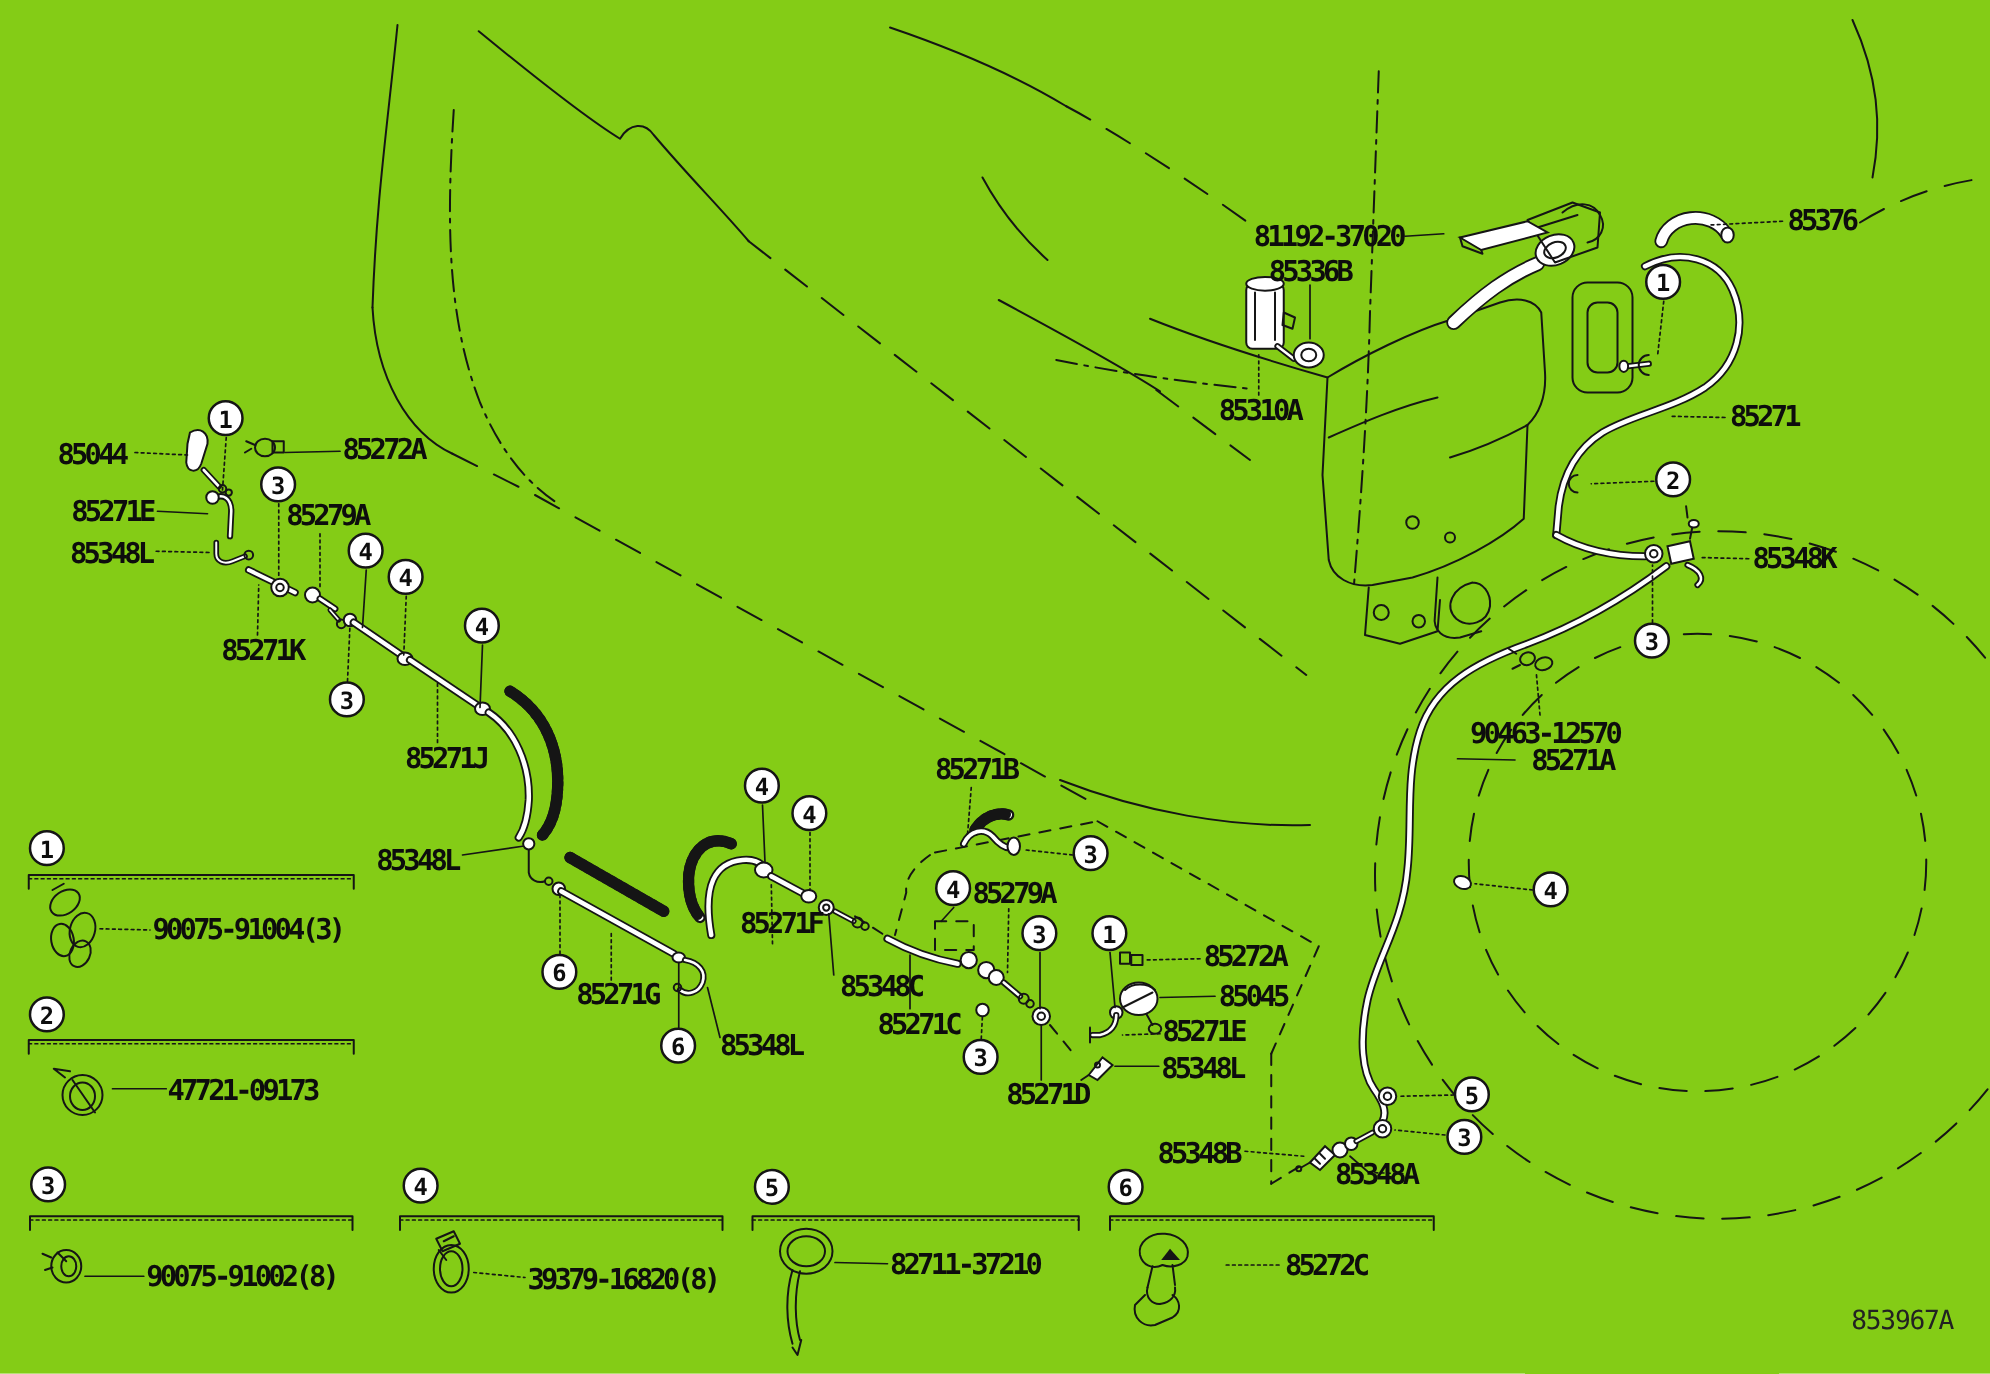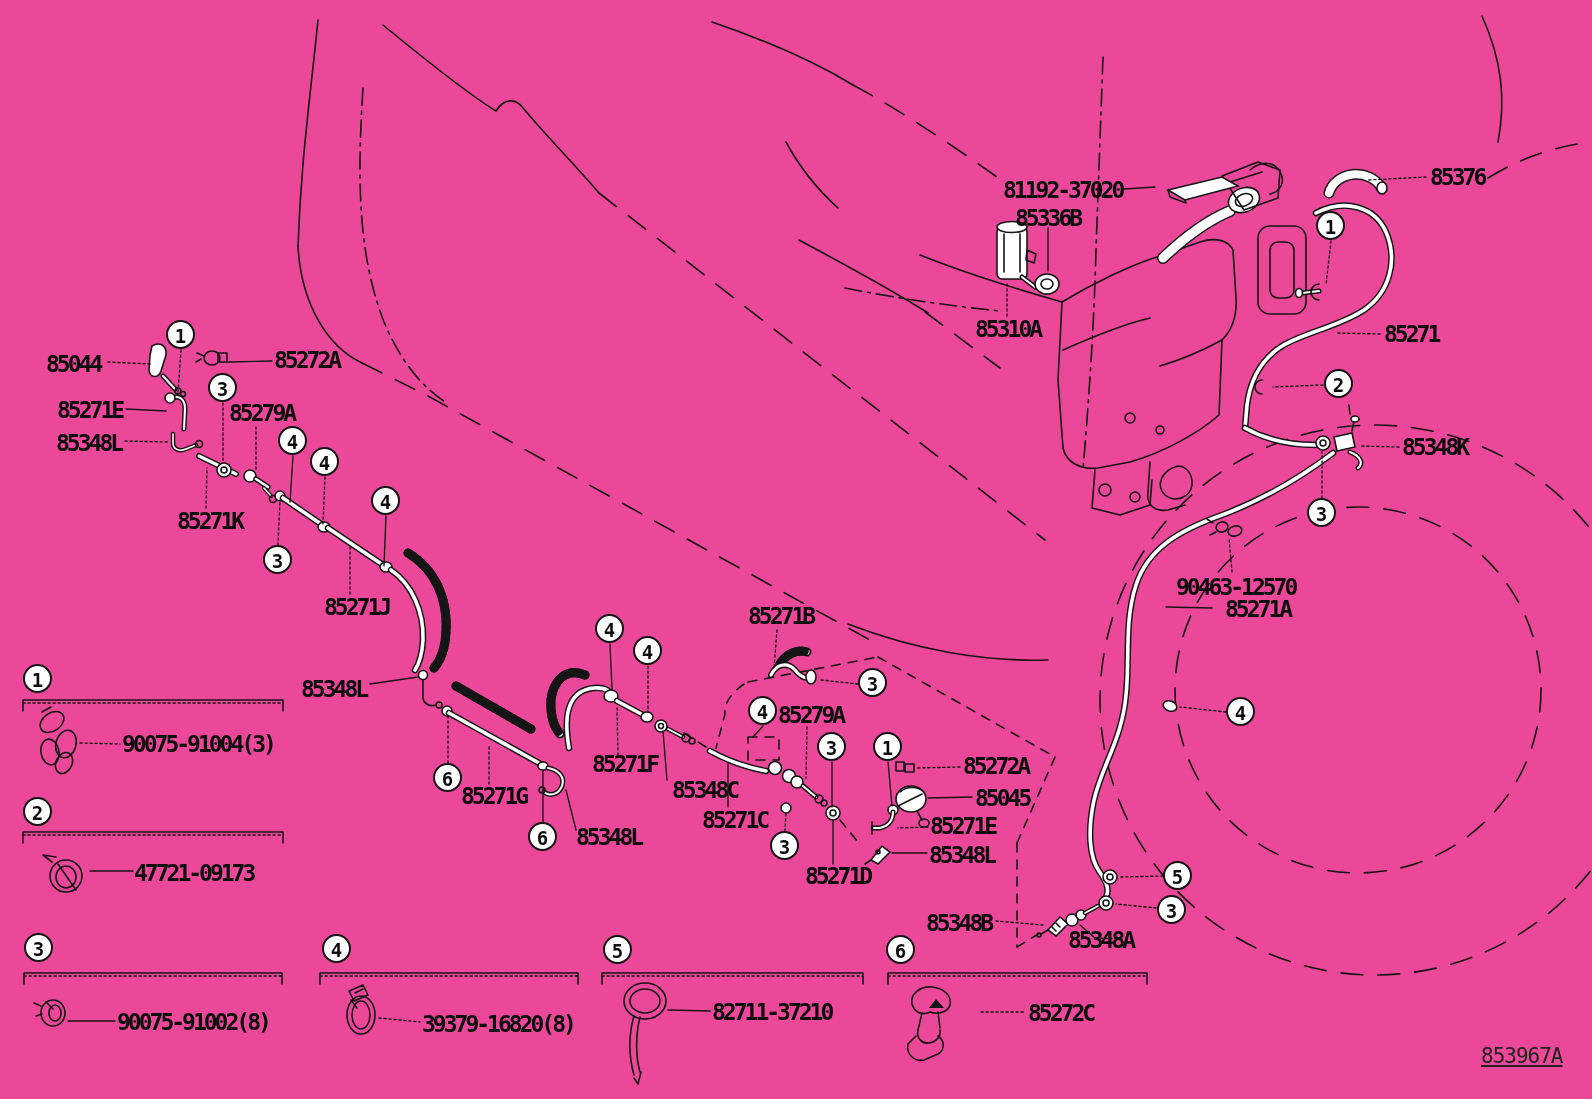--- a/index.html
+++ b/index.html
@@ -1,32 +1,32 @@
 <!DOCTYPE html>
 <html><head>
 <meta charset="utf-8">
 <style>
   html,body{margin:0;padding:0;background:#fff;}
-  #stage{position:relative;width:1592px;height:1099px;background:#ec4899;overflow:hidden;
+  #stage{position:relative;width:1592px;height:1099px;background:#84cc16;overflow:hidden;
          font-family:"DejaVu Sans Mono","Liberation Mono",monospace;}
   svg{position:absolute;left:0;top:0;}
   svg *{vector-effect:none;}
   .s,.d,.d2,.dd,.dot,.ld,.tube,.rib,.core{fill:none;stroke:#151515;stroke-width:1.6;
       stroke-linecap:round;stroke-linejoin:round;}
   .d{stroke-dasharray:22,15;}
   .d2{stroke-dasharray:9,8;}
   .dd{stroke-dasharray:17,6,3,6;}
   .dot{stroke-dasharray:2.2,2.8;stroke-width:1.35;}
   .ld{stroke-width:1.35;}
   .wf{fill:#fff;stroke:#151515;stroke-width:1.6;}
   .bf{fill:#151515;stroke:none;}
   .pl{position:absolute;font-weight:bold;font-size:23px;letter-spacing:-3px;
       color:#0d0d0d;white-space:nowrap;line-height:1;}
   .code{position:absolute;font-weight:normal;font-size:21px;letter-spacing:-1px;
-      color:#222;white-space:nowrap;line-height:1;text-decoration:underline;}
+      color:#222;white-space:nowrap;line-height:1;}
   .co{position:absolute;width:29px;height:29px;border:2.6px solid #151515;border-radius:50%;
       background:#fff;color:#0d0d0d;font-weight:bold;font-size:19px;line-height:29px;
       text-align:center;letter-spacing:0;box-sizing:border-box;}
 </style>
 </head>
 <body>
 
 <div id="stage">
 
 <svg width="1592" height="1099" viewBox="0 0 1592 1099">
@@ -393,21 +393,21 @@
 <div class="pl" style="left:46px;top:353px">85044</div>
 <div class="pl" style="left:274px;top:349px">85272A</div>
 <div class="pl" style="left:57px;top:399px">85271E</div>
 <div class="pl" style="left:56px;top:432px">85348L</div>
 <div class="pl" style="left:229px;top:402px">85279A</div>
 <div class="pl" style="left:177px;top:510px">85271K</div>
 <div class="pl" style="left:324px;top:596px">85271J</div>
 <div class="pl" style="left:301px;top:678px">85348L</div>
 <div class="pl" style="left:461px;top:785px">85271G</div>
 <div class="pl" style="left:576px;top:826px">85348L</div>
-<div class="pl" style="left:592px;top:753px">85271F</div>
+<div class="pl" style="left:592px;top:728px">85271F</div>
 <div class="pl" style="left:672px;top:779px">85348C</div>
 <div class="pl" style="left:748px;top:605px">85271B</div>
 <div class="pl" style="left:778px;top:704px">85279A</div>
 <div class="pl" style="left:963px;top:755px">85272A</div>
 <div class="pl" style="left:975px;top:787px">85045</div>
 <div class="pl" style="left:930px;top:815px">85271E</div>
 <div class="pl" style="left:929px;top:844px">85348L</div>
 <div class="pl" style="left:702px;top:809px">85271C</div>
 <div class="pl" style="left:805px;top:865px">85271D</div>
 <div class="pl" style="left:926px;top:912px">85348B</div>

